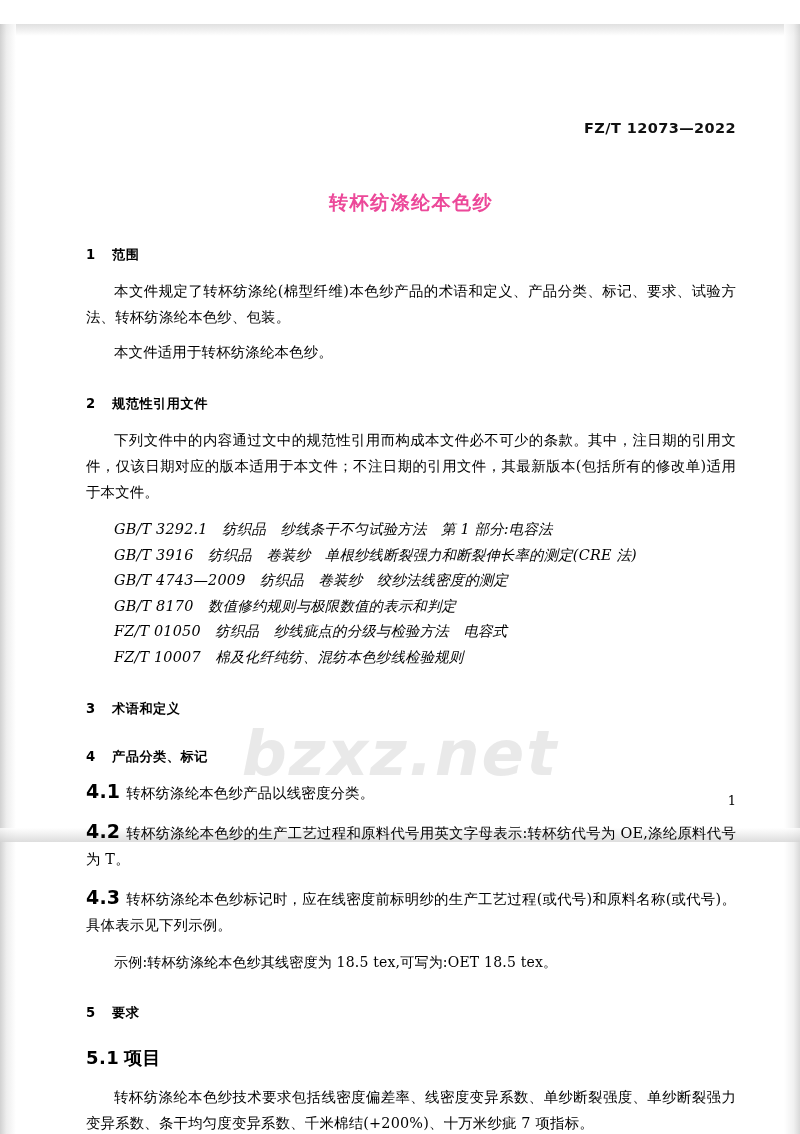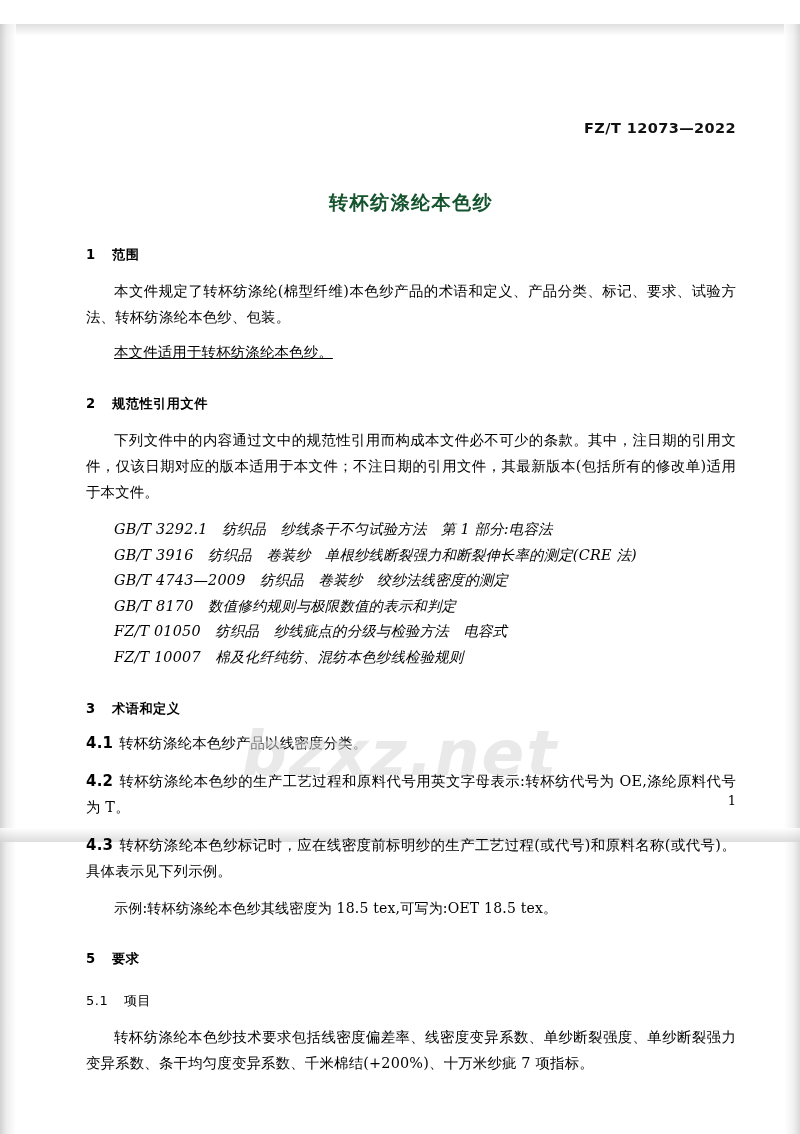--- a/index.html
+++ b/index.html
@@ -76,40 +76,40 @@
   }
 
   .doc-title {
     text-align: center;
     font-family: "DejaVu Sans", "Liberation Sans", sans-serif;
     font-weight: bold;
     font-size: 19px;
     letter-spacing: 1.5px;
     margin-top: 54px;
     margin-bottom: 0;
-    color: #14532d;
+    color: #ec4899;
   }
 
   .sec-head {
     font-family: "DejaVu Sans", "Liberation Sans", sans-serif;
     font-weight: bold;
     font-size: 13.2px;
     letter-spacing: .5px;
     margin-top: 30px;
     margin-bottom: 0;
   }
   .sec-head .num {
     display: inline-block;
     width: 26px;
   }
 
   .sub-head {
     font-family: "DejaVu Sans", "Liberation Sans", sans-serif;
-    font-weight: normal;
-    font-size: 13px;
+    font-weight: bold;
+    font-size: 18px;
     letter-spacing: .5px;
     margin-top: 24px;
     margin-bottom: 0;
   }
   .sub-head .num {
     display: inline-block;
     width: 38px;
   }
 
   p.body {
@@ -117,21 +117,20 @@
     line-height: 26px;
     margin: 14px 0 0 0;
     text-align: justify;
     letter-spacing: .2px;
   }
   p.body.indent {
     text-indent: 28px;
   }
   p.body.tight {
     margin-top: 9px;
-    text-decoration: underline;
   }
 
   .ref-list {
     margin-top: 12px;
   }
   .ref-item {
     font-size: 14.4px;
     line-height: 25.5px;
     text-indent: 28px;
     letter-spacing: .2px;
@@ -142,21 +141,21 @@
   .numbered {
     font-size: 14.4px;
     line-height: 26px;
     margin-top: 12px;
     text-align: justify;
     letter-spacing: .2px;
   }
   .numbered .lbl {
     font-family: "DejaVu Sans", "Liberation Sans", sans-serif;
     font-weight: bold;
-    font-size: 15px;
+    font-size: 19px;
     margin-right: 6px;
   }
 
   .example {
     font-size: 14px;
     line-height: 24px;
     margin-top: 12px;
     text-indent: 28px;
     letter-spacing: .2px;
   }
@@ -218,20 +217,23 @@
       <div class="ref-item">GB/T 4743—2009　纺织品　卷装纱　绞纱法线密度的测定</div>
       <div class="ref-item">GB/T 8170　数值修约规则与极限数值的表示和判定</div>
       <div class="ref-item">FZ/T 01050　纺织品　纱线疵点的分级与检验方法　电容式</div>
       <div class="ref-item">FZ/T 10007　棉及化纤纯纺、混纺本色纱线检验规则</div>
     </div>
 
     <div class="sec-head">
       <span class="num">3</span><span>术语和定义</span>
     </div>
 
+    <div class="sec-head">
+      <span class="num">4</span><span>产品分类、标记</span>
+    </div>
     <div class="numbered">
       <span class="lbl">4.1</span><span>转杯纺涤纶本色纱产品以线密度分类。</span>
     </div>
     <div class="numbered">
       <span class="lbl">4.2</span><span>转杯纺涤纶本色纱的生产工艺过程和原料代号用英文字母表示:转杯纺代号为 OE,涤纶原料代号为 T。</span>
     </div>
     <div class="numbered">
       <span class="lbl">4.3</span><span>转杯纺涤纶本色纱标记时，应在线密度前标明纱的生产工艺过程(或代号)和原料名称(或代号)。具体表示见下列示例。</span>
     </div>
     <div class="example">示例:转杯纺涤纶本色纱其线密度为 18.5 tex,可写为:OET 18.5 tex。</div>

